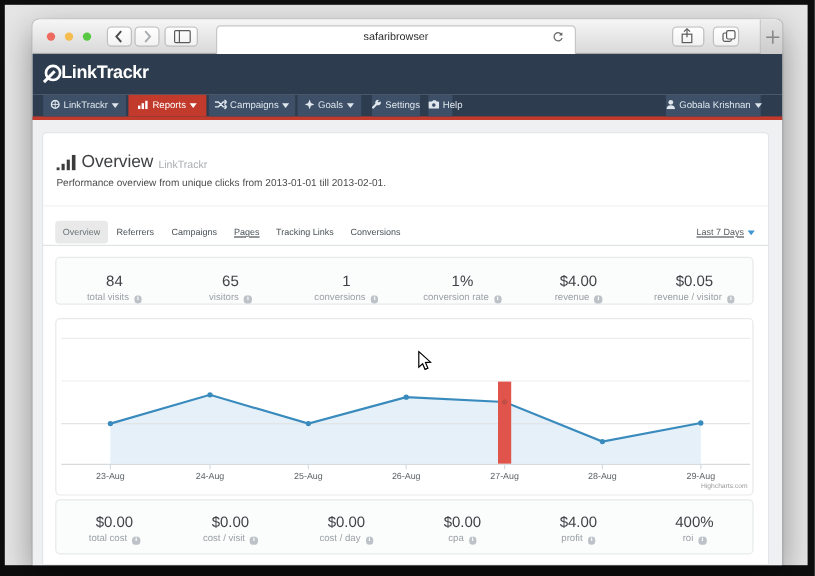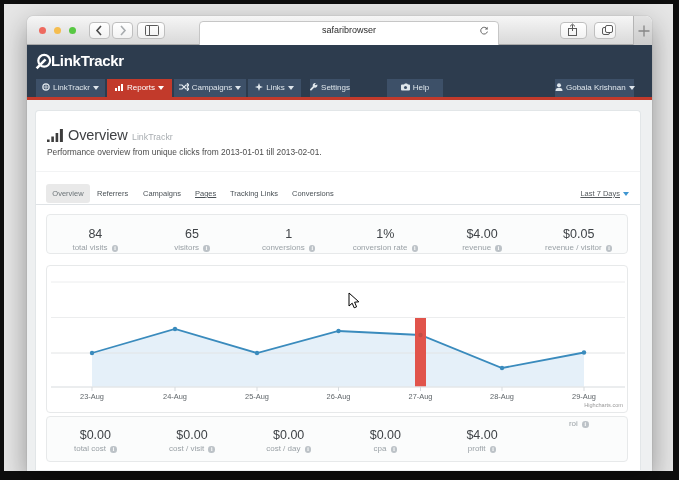--- a/index.html
+++ b/index.html
@@ -14,21 +14,21 @@
   background:linear-gradient(#f6f6f6,#d9d9d9); border-bottom:1px solid #a9a9a9; }
 .light { position:absolute; top:10.5px; width:7.6px; height:7.6px; border-radius:50%; }
 #l1 { left:11.5px; background:#ee6a5f; }
 #l2 { left:26.7px; background:#f5bd4f; }
 #l3 { left:41.9px; background:#58c843; }
 .tbtn { position:absolute; top:6px; height:17px; background:linear-gradient(#ffffff,#f2f2f2);
   border:1px solid #bfbfbf; border-radius:4px; }
 #backbtn { left:62px; width:21px; }
 #fwdbtn { left:85px; width:21px; }
 #sidebtn { left:110px; width:28px; }
-#urlbar { left:172px; width:300px; top:5px; height:28px; background:#ffffff; border-color:#c6c6c6; }
+#urlbar { left:153px; width:300px; top:5px; height:28px; background:#ffffff; border-color:#c6c6c6; }
 #urltext { position:absolute; left:0; width:100%; top:3px; text-align:center; font-size:9px; color:#2b2b2b; }
 #share { left:533px; width:27px; }
 #tabsbtn { left:567px; width:22px; }
 #plusarea { position:absolute; right:0; top:0; width:19px; height:29px;
   background:linear-gradient(#e3e3e3,#cccccc); border-left:1px solid #b5b5b5; border-radius:0 6px 0 0; }
 
 #apphdr { position:absolute; left:0; top:29px; width:625px; height:34px; background:#2d3c4e; }
 #logo { position:absolute; left:8px; top:7px; }
 #logotext { position:absolute; left:24px; top:7px; color:#ffffff; font-size:15px; font-weight:700; letter-spacing:-0.3px; }
 
@@ -149,28 +149,28 @@
         </svg><b>Reports</b><span class="caret" style="border-top-color:#ffffff;"></span>
     </div>
     <div class="nav" style="left:147px;width:72px;">
       <svg class="nicon" width="10" height="8" viewBox="0 0 10 8">
           <path d="M0 2 h3 l4 4 h3 M0 6 h3 l4-4 h3 M8 0 l2 2 -2 2 M8 4 l2 2 -2 2" fill="none" stroke="#dfe6ec" stroke-width="1.1"></path>
         </svg><b>Campaigns</b><span class="caret"></span>
     </div>
     <div class="nav" style="left:221px;width:53px;">
       <svg class="nicon" width="8" height="8" viewBox="0 0 8 8">
           <path d="M4 0 L5.1 2.9 L8 4 L5.1 5.1 L4 8 L2.9 5.1 L0 4 L2.9 2.9 Z" fill="#dfe6ec"></path>
-        </svg><b>Links</b><span class="caret"></span>
+        </svg><b>Goals</b><span class="caret"></span>
     </div>
     <div class="nav" style="left:283px;width:40px;">
       <svg class="nicon" width="8" height="8" viewBox="0 0 8 8">
           <path d="M7.2 1.6 a2.3 2.3 0 0 1 -3 3 L1.6 7.2 a0.9 0.9 0 0 1 -1.3 -1.3 L2.9 3.3 a2.3 2.3 0 0 1 3 -3 l-1.2 1.2 0.8 0.8 z" fill="#dfe6ec"></path>
         </svg><b>Settings</b>
     </div>
-    <div class="nav" style="left:330px;width:56px;margin-left:30px;">
+    <div class="nav" style="left:330px;width:20px;">
       <svg class="nicon" width="9" height="8" viewBox="0 0 9 8">
           <path d="M1 1.5 h2 l1-1 h2 l1 1 h1 a1 1 0 0 1 1 1 v4 a1 1 0 0 1 -1 1 h-7 a1 1 0 0 1 -1 -1 v-4 a1 1 0 0 1 1 -1 z" fill="#dfe6ec"></path>
           <circle cx="4.5" cy="4.6" r="1.5" fill="#3d5068"></circle>
         </svg><b>Help</b>
     </div>
     <div class="nav" style="left:528px;width:79px;">
       <svg class="nicon" width="8" height="8" viewBox="0 0 8 8">
           <circle cx="4" cy="2.3" r="2" fill="#dfe6ec"></circle>
           <path d="M0.5 8 a3.5 3.2 0 0 1 7 0 Z" fill="#dfe6ec"></path>
         </svg><b>Gobala Krishnan</b><span class="caret"></span>
@@ -279,20 +279,21 @@
         </div>
       <div class="stat">
           <div class="sval">$0.00</div>
           <div class="slab">cpa <span class="info">i</span></div>
         </div>
       <div class="stat">
           <div class="sval">$4.00</div>
           <div class="slab">profit <span class="info">i</span></div>
         </div>
       <div class="stat">
+          <div class="sval">400%</div>
           <div class="slab">roi <span class="info">i</span></div>
         </div>
     </div>
 
     <svg id="cursor" width="12" height="18" viewBox="0 0 12 18">
       <path d="M1 1 L1 14 L4.2 11.2 L6.2 15.8 L8.6 14.8 L6.6 10.2 L10.8 9.8 Z" fill="#ffffff" stroke="#000000" stroke-width="1"></path>
     </svg>
   </div>
 </div>
 

